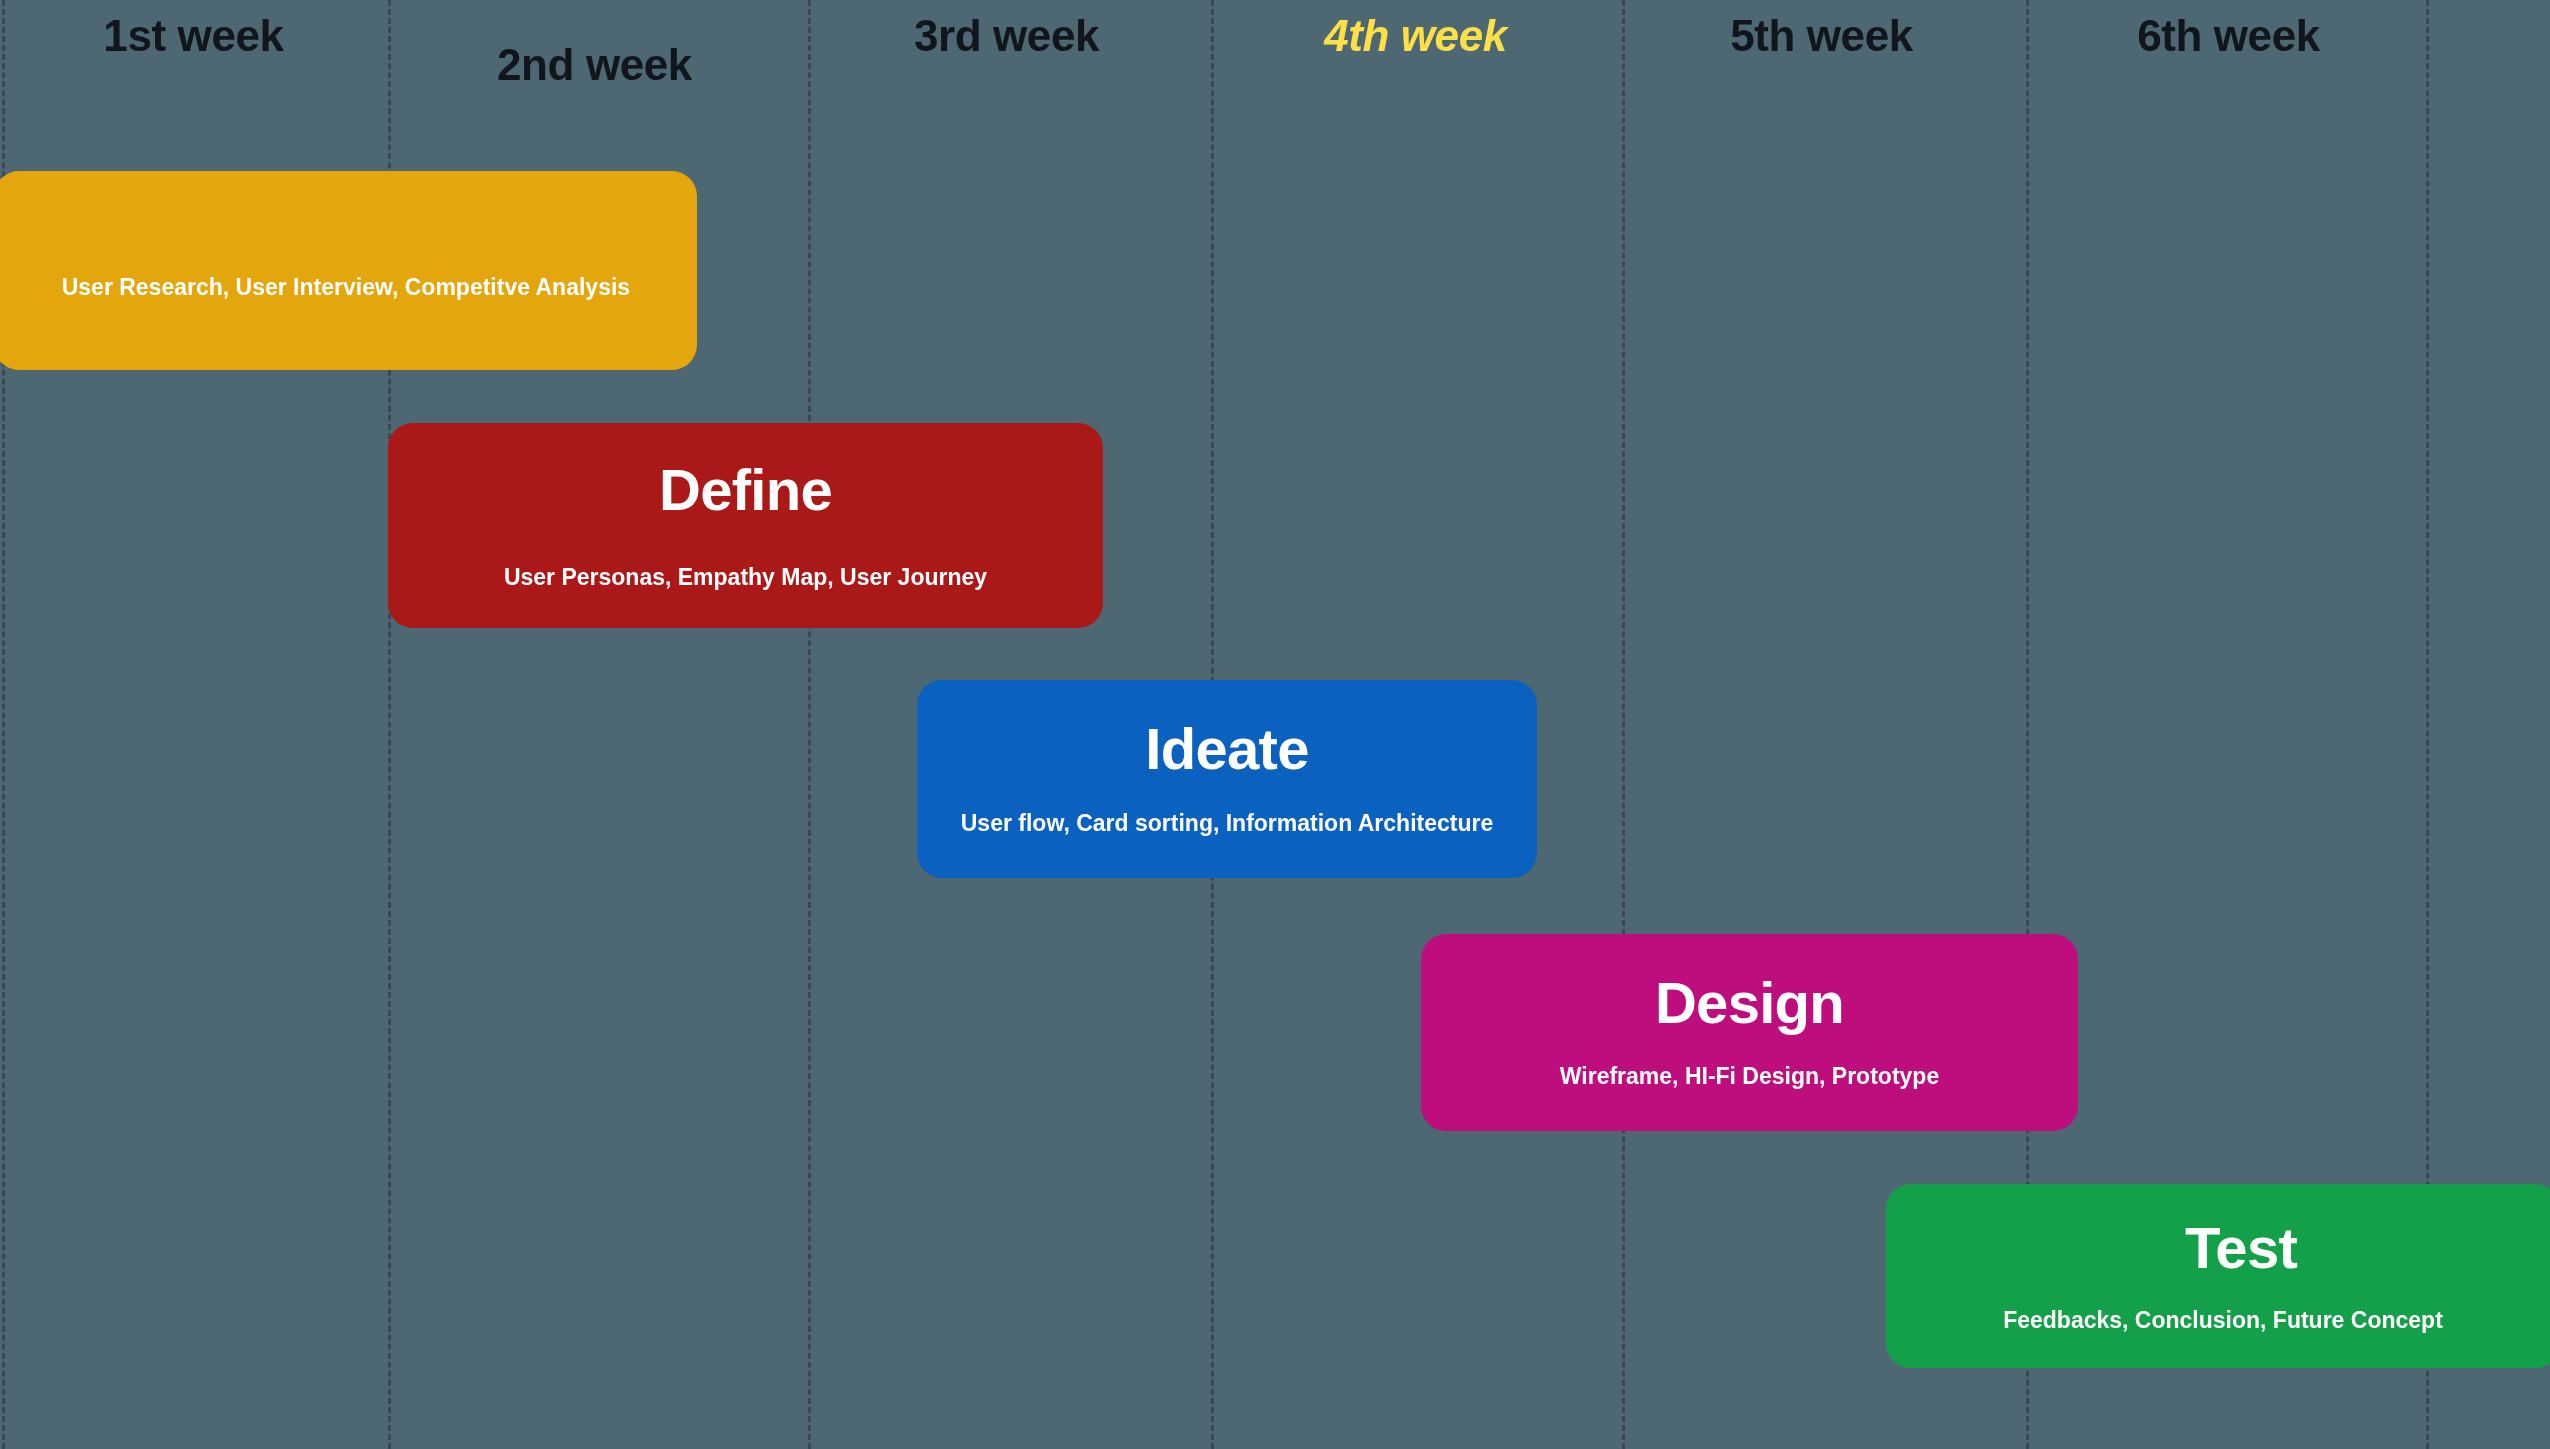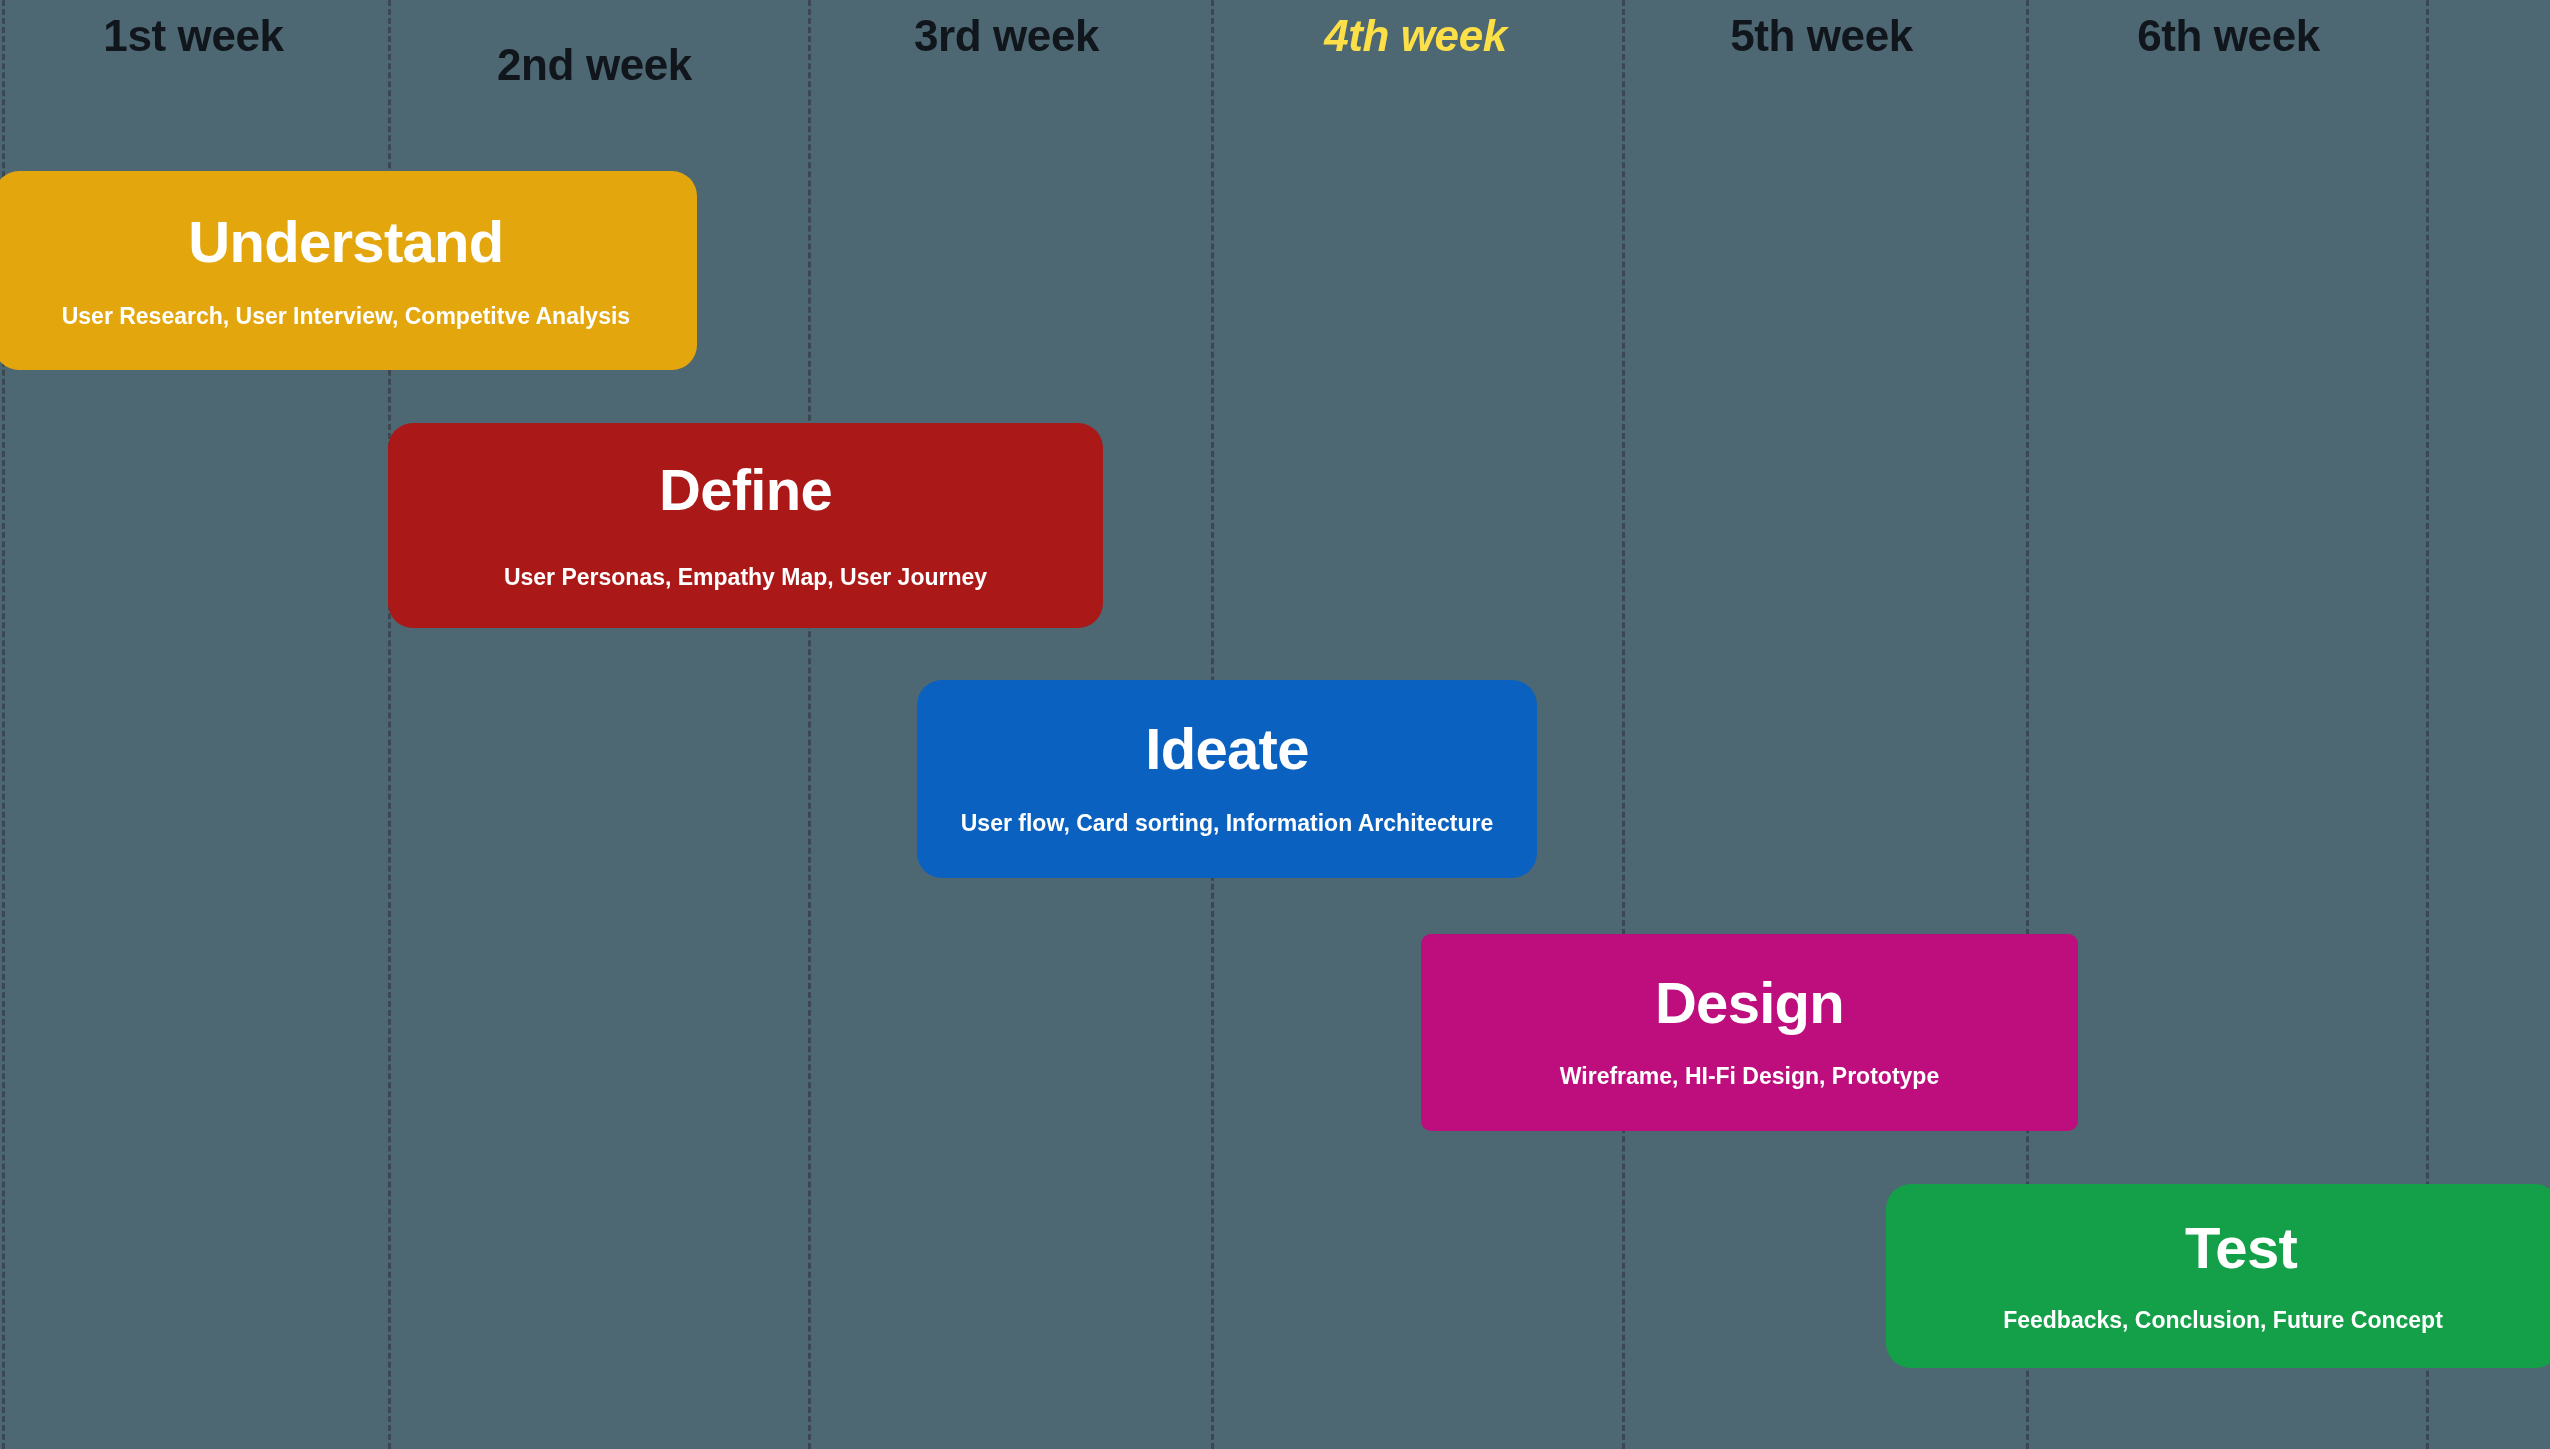--- a/index.html
+++ b/index.html
@@ -84,32 +84,31 @@
   <div id="week-labels">
       <div class="week-label" style="left: -17px; width: 421px; color: rgb(16, 22, 28);">1st week</div>
       <div class="week-label" style="left: 384px; width: 421px; color: rgb(16, 22, 28); margin-top: 29px;">2nd week</div>
       <div class="week-label" style="left: 796px; width: 421px; color: rgb(16, 22, 28);">3rd week</div>
       <div class="week-label" style="left: 1205px; width: 421px; color: #fde047; font-style: italic;">4th week</div>
       <div class="week-label" style="left: 1611px; width: 421px; color: rgb(16, 22, 28);">5th week</div>
       <div class="week-label" style="left: 2018px; width: 421px; color: rgb(16, 22, 28);">6th week</div>
     </div>
   <div id="phase-cards">
       <div class="phase-card" style="left: -5.6px; top: 171px; width: 703px; height: 199px; background: rgb(228, 166, 13); color: rgb(255, 255, 255);">
-        <div class="phase-title" style="position: relative; top: -15.4px;">Understand</div>
         <div class="phase-sub" style="position: relative; top: 17px;">User Research, User Interview, Competitve Analysis</div>
       </div>
       <div class="phase-card" style="left: 388px; top: 423px; width: 715px; height: 205px; background: rgb(170, 25, 24); color: rgb(255, 255, 255);">
         <div class="phase-title" style="position: relative; top: -17px;">Define</div>
         <div class="phase-sub" style="position: relative; top: 17px; margin-top: 12px;">User Personas, Empathy Map, User Journey</div>
       </div>
       <div class="phase-card" style="left: 917px; top: 680px; width: 620px; height: 198px; background: rgb(11, 97, 192); color: rgb(255, 255, 255);">
         <div class="phase-title" style="position: relative; top: -17px;">Ideate</div>
         <div class="phase-sub" style="position: relative; top: 15.4px;">User flow, Card sorting, Information Architecture</div>
       </div>
-      <div class="phase-card" style="left: 1421px; top: 934px; width: 657px; height: 197px; background: rgb(190, 13, 125); color: rgb(255, 255, 255); border-radius: 10px;">
+      <div class="phase-card" style="left: 1421px; top: 934px; width: 657px; height: 197px; background: rgb(190, 13, 125); color: rgb(255, 255, 255);">
         <div class="phase-title" style="position: relative; top: -17px;">Design</div>
         <div class="phase-sub" style="position: relative; top: 15.4px;">Wireframe, HI-Fi Design, Prototype</div>
       </div>
       <div class="phase-card" style="left: 1886px; top: 1184px; width: 674px; height: 184px; background: rgb(20, 160, 72); color: rgb(255, 255, 255);">
         <div class="phase-title" style="position: relative; top: -15.4px; margin-left: 36px;">Test</div>
         <div class="phase-sub" style="position: relative; top: 15.4px;">Feedbacks, Conclusion, Future Concept</div>
       </div>
     </div>
 </div>
 

